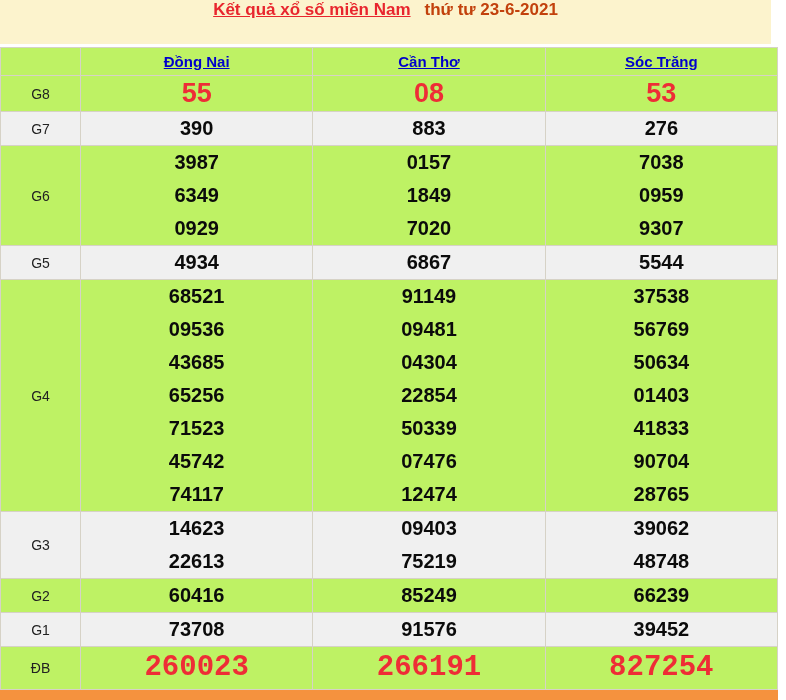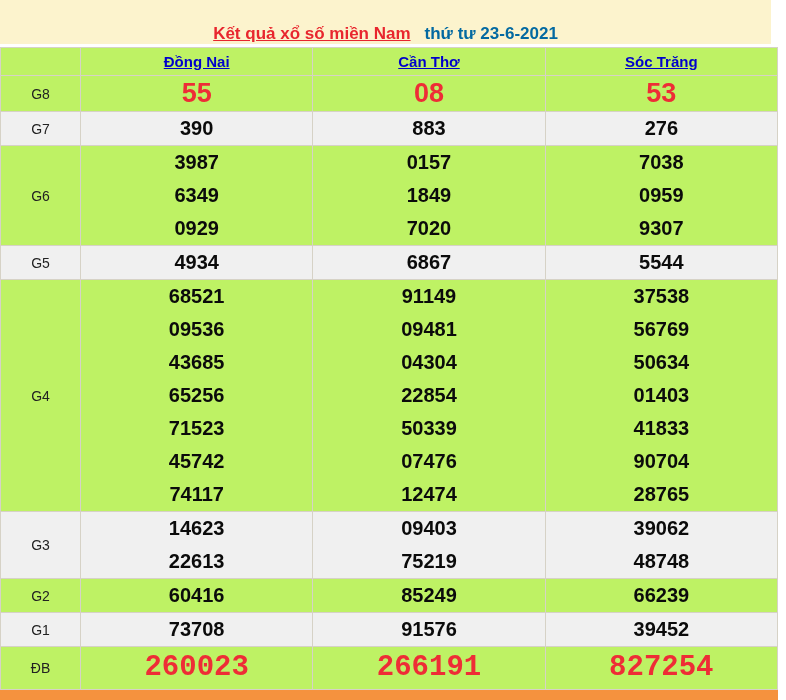--- a/index.html
+++ b/index.html
@@ -9,31 +9,31 @@
     background: #ffffff;
     font-family: "Liberation Sans", "DejaVu Sans", sans-serif;
     overflow: hidden;
   }
   .page { width: 786px; height: 700px; background: #fff; }
 
   
   .banner {
     width: 771px; height: 44px;
     background: #fcf3cd;
-    display: flex; align-items: flex-end; justify-content: center;
+    display: flex; align-items: flex-start; justify-content: center;
     font-size: 17px; font-weight: bold;
     margin-bottom: 3px;
     white-space: nowrap;
   }
   .banner a.title-link {
     color: #e8262e;
     text-decoration: underline;
     font-weight: bold;
   }
-  .banner .date { color: #0369a1; margin-left: 14px; }
+  .banner .date { color: #c2410c; margin-left: 14px; }
 
   
   table.results {
     border-collapse: collapse;
     table-layout: fixed;
     width: 778px;
     background: #bef264;
   }
   table.results td, table.results th {
     border: 1px solid #d6d2c6;

